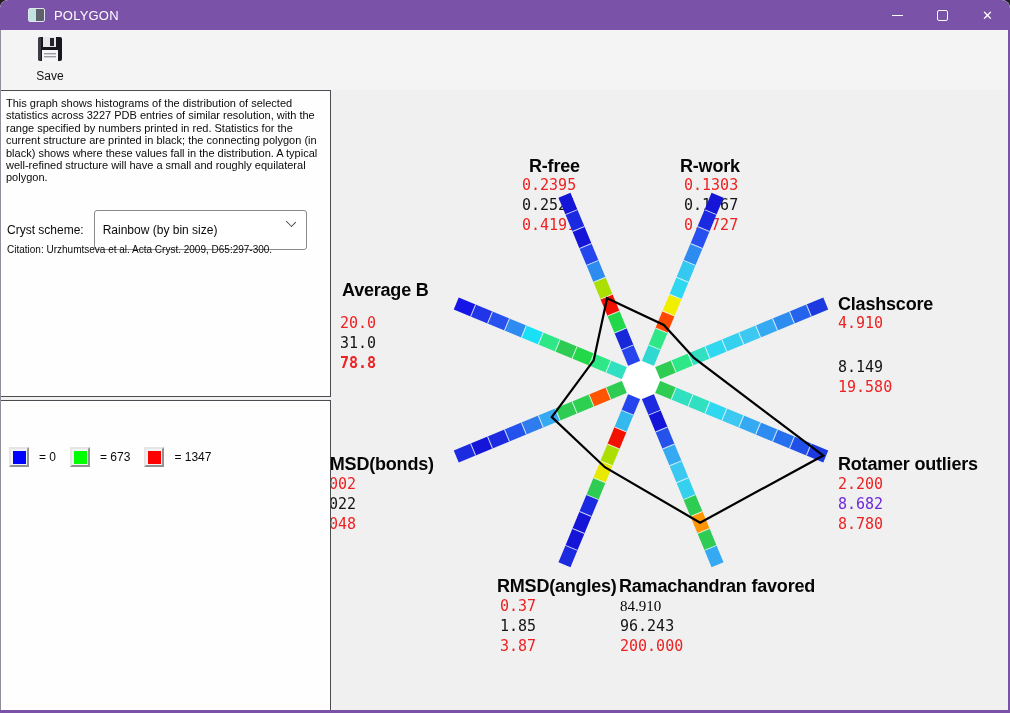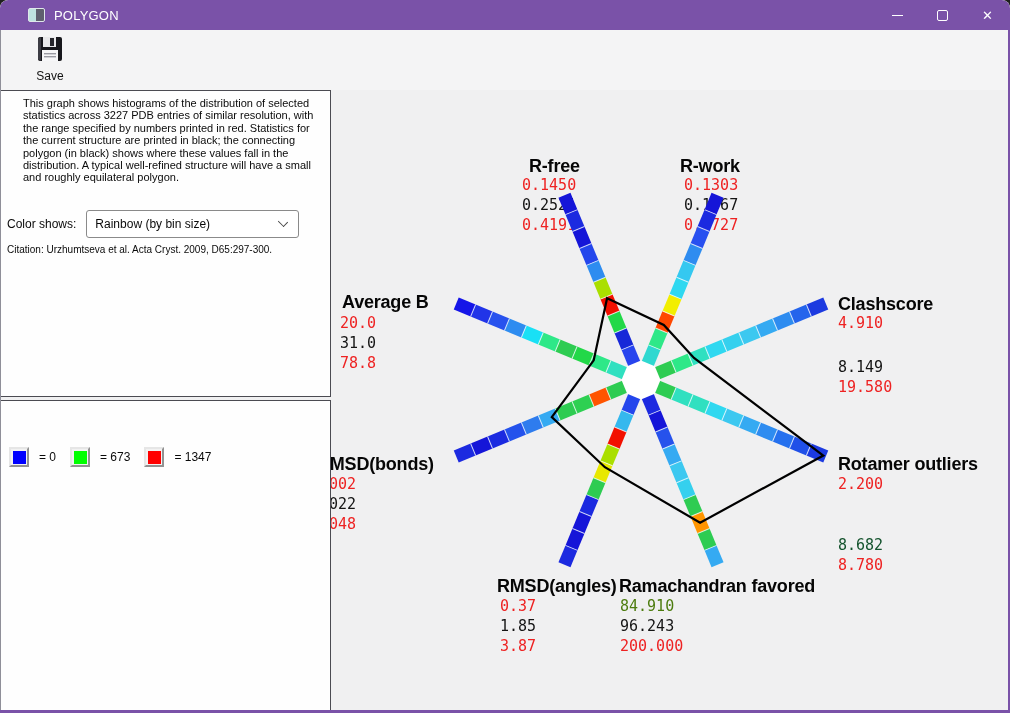--- a/index.html
+++ b/index.html
@@ -19,24 +19,24 @@
   
   .toolbar{position:absolute;left:0;top:30px;width:100%;height:60px;background:#f4f4f5;z-index:25;}
   .tool-item{position:absolute;top:4px;text-align:center;}
   .tool-item .tool-label{font-size:12px;color:#111;margin-top:1px;}
   .tool-ic{display:inline-block;}
   
   .panel{position:absolute;left:0;width:331px;background:#fefefe;border:1px solid #4b4b52;
          box-sizing:border-box;z-index:20;}
   .panel1{top:90px;height:307px;}
   .panel2{top:400px;height:313px;}
-  .desc{margin:6px 4px 0 22px;font-size:11px;line-height:12.4px;color:#0a0a0a;}
+  .desc{margin:6px 4px 0 5px;font-size:11px;line-height:12.4px;color:#0a0a0a;}
   .scheme-row{position:absolute;left:6px;top:119px;display:flex;align-items:center;}
   .scheme-label{font-size:12px;color:#0a0a0a;margin-right:10px;}
-  .combo{position:relative;width:213px;height:28px;border:1px solid #8a8a8a;border-radius:3px;
+  .combo{position:relative;width:213px;height:40px;border:1px solid #8a8a8a;border-radius:3px;
          background:#fff;font-size:12px;color:#0a0a0a;display:flex;align-items:center;
          padding-left:8px;box-sizing:border-box;}
   .combo .chev{position:absolute;right:11px;top:7px;width:7px;height:7px;
                border-right:1.4px solid #444;border-bottom:1.4px solid #444;transform:rotate(45deg) scale(1,.8);}
   .citation{position:absolute;left:6px;top:153px;font-size:10px;color:#0a0a0a;}
   .legend-row{position:absolute;left:8px;top:46px;display:flex;align-items:center;}
   .swatch{width:20px;height:20px;background:#f2f2f2;border:2px outset #e6e6e6;box-sizing:border-box;
           display:flex;align-items:center;justify-content:center;}
   .swatch .chip{width:13px;height:13px;}
   .legend-label{font-size:12px;color:#0a0a0a;margin:0 14px 0 10px;}
@@ -51,35 +51,35 @@
   .edge-bottom{position:absolute;left:0;bottom:0;width:100%;height:3px;background:#7a52a8;z-index:45;}
   .edge-left{position:absolute;left:0;top:30px;width:1px;bottom:0;background:#8f8f99;z-index:45;}
 </style>
 </head>
 <body>
 
 <div class="window">
 
   <div id="axis-labels">
       <div class="axis-title" style="left: 529px; top: 156px;">R-free</div>
-      <div class="axis-values" style="left: 522px; top: 175px;"><div style="color: rgb(238, 34, 34);">0.1450</div><div style="color: rgb(20, 20, 20);">0.2521</div><div style="color: rgb(238, 34, 34);">0.4191</div></div>
+      <div class="axis-values" style="left: 522px; top: 175px;"><div style="color: rgb(238, 34, 34);">0.2395</div><div style="color: rgb(20, 20, 20);">0.2521</div><div style="color: rgb(238, 34, 34);">0.4191</div></div>
       <div class="axis-title" style="left: 680px; top: 156px;">R-work</div>
       <div class="axis-values" style="left: 684px; top: 175px;"><div style="color: rgb(238, 34, 34);">0.1303</div><div style="color: rgb(20, 20, 20);">0.1867</div><div style="color: rgb(238, 34, 34);">0.3727</div></div>
       <div class="axis-title" style="left: 838px; top: 294px;">Clashscore</div>
       <div class="axis-values" style="left: 838px; top: 313px;"><div style="color: rgb(238, 34, 34);">4.910</div><div style="color: rgb(20, 20, 20); margin-top: 24px;">8.149</div><div style="color: rgb(238, 34, 34);">19.580</div></div>
       <div class="axis-title" style="left: 838px; top: 454px;">Rotamer outliers</div>
-      <div class="axis-values" style="left: 838px; top: 474px;"><div style="color: rgb(238, 34, 34);">2.200</div><div style="color: #14532d; margin-top: 41px;">8.682</div><div style="color: rgb(238, 34, 34);">8.780</div></div>
+      <div class="axis-values" style="left: 838px; top: 474px;"><div style="color: rgb(238, 34, 34);">2.200</div><div style="color: #6d28d9;">8.682</div><div style="color: rgb(238, 34, 34);">8.780</div></div>
       <div class="axis-title" style="left: 619px; top: 576px;">Ramachandran favored</div>
-      <div class="axis-values" style="left: 620px; top: 596px;"><div style="color: #4d7c0f;">84.910</div><div style="color: rgb(20, 20, 20);">96.243</div><div style="color: rgb(238, 34, 34);">200.000</div></div>
+      <div class="axis-values" style="left: 620px; top: 596px;"><div style="color: #000000; font-family: Liberation Serif, serif;">84.910</div><div style="color: rgb(20, 20, 20);">96.243</div><div style="color: rgb(238, 34, 34);">200.000</div></div>
       <div class="axis-title" style="left: 497px; top: 576px;">RMSD(angles)</div>
       <div class="axis-values" style="left: 500px; top: 596px;"><div style="color: rgb(238, 34, 34);">0.37</div><div style="color: rgb(20, 20, 20);">1.85</div><div style="color: rgb(238, 34, 34);">3.87</div></div>
       <div class="axis-title" style="left: 317px; top: 454px;">RMSD(bonds)</div>
       <div class="axis-values" style="left: 311px; top: 474px;"><div style="color: rgb(238, 34, 34);">0.002</div><div style="color: rgb(20, 20, 20);">0.022</div><div style="color: rgb(238, 34, 34);">0.048</div></div>
-      <div class="axis-title" style="left: 342px; top: 292px;">Average B</div>
-      <div class="axis-values" style="left: 340px; top: 313px; text-align: right;"><div style="color: rgb(238, 34, 34);">20.0</div><div style="color: rgb(20, 20, 20);">31.0</div><div style="color: rgb(238, 34, 34);">78.8</div></div>
+      <div class="axis-title" style="left: 342px; top: 280px;">Average B</div>
+      <div class="axis-values" style="left: 340px; top: 313px; text-align: right;"><div style="color: rgb(238, 34, 34);">20.0</div><div style="color: rgb(20, 20, 20);">31.0</div><div style="color: rgb(238, 34, 34); font-weight: bold;">78.8</div></div>
     </div>
   <svg id="radar-svg" width="1010" height="713">
       <g transform="rotate(-112.5 641 380)">
         <rect x="658" y="373.5" width="18.3" height="13" fill="#2744ee"></rect>
         <rect x="676.3" y="373.5" width="18.3" height="13" fill="#1728d8"></rect>
         <line x1="676.3" x2="676.3" y1="373.5" y2="386.5" stroke="rgba(245,252,255,0.75)" stroke-width="1"></line>
         <rect x="694.6" y="373.5" width="18.3" height="13" fill="#22d848"></rect>
         <line x1="694.6" x2="694.6" y1="373.5" y2="386.5" stroke="rgba(245,252,255,0.75)" stroke-width="1"></line>
         <rect x="712.9" y="373.5" width="18.3" height="13" fill="#f21000"></rect>
         <line x1="712.9" x2="712.9" y1="373.5" y2="386.5" stroke="rgba(245,252,255,0.75)" stroke-width="1"></line>
@@ -276,21 +276,21 @@
           <path d="M3 5 L6 3 L6 27 L3 25 Z" fill="#3c3c44"></path>
         </svg>
       </span>
       <div class="tool-label">Save</div>
     </div>
   </div>
 
   <div class="panel panel1">
     <div class="desc">This graph shows histograms of the distribution of selected statistics across 3227 PDB entries of similar resolution, with the range specified by numbers printed in red.  Statistics for the current structure are printed in black; the connecting polygon (in black) shows where these values fall in the distribution. A typical well-refined structure will have a small and roughly equilateral polygon.</div>
     <div class="scheme-row">
-      <span class="scheme-label">Color shows:</span>
+      <span class="scheme-label">Cryst scheme:</span>
       <div class="combo">
         <span>Rainbow (by bin size)</span>
         <span class="chev"></span>
       </div>
     </div>
     <div class="citation">Citation: Urzhumtseva et al. Acta Cryst. 2009, D65:297-300.</div>
   </div>
 
   <div class="panel panel2">
     <div class="legend-row" id="legend-row">

